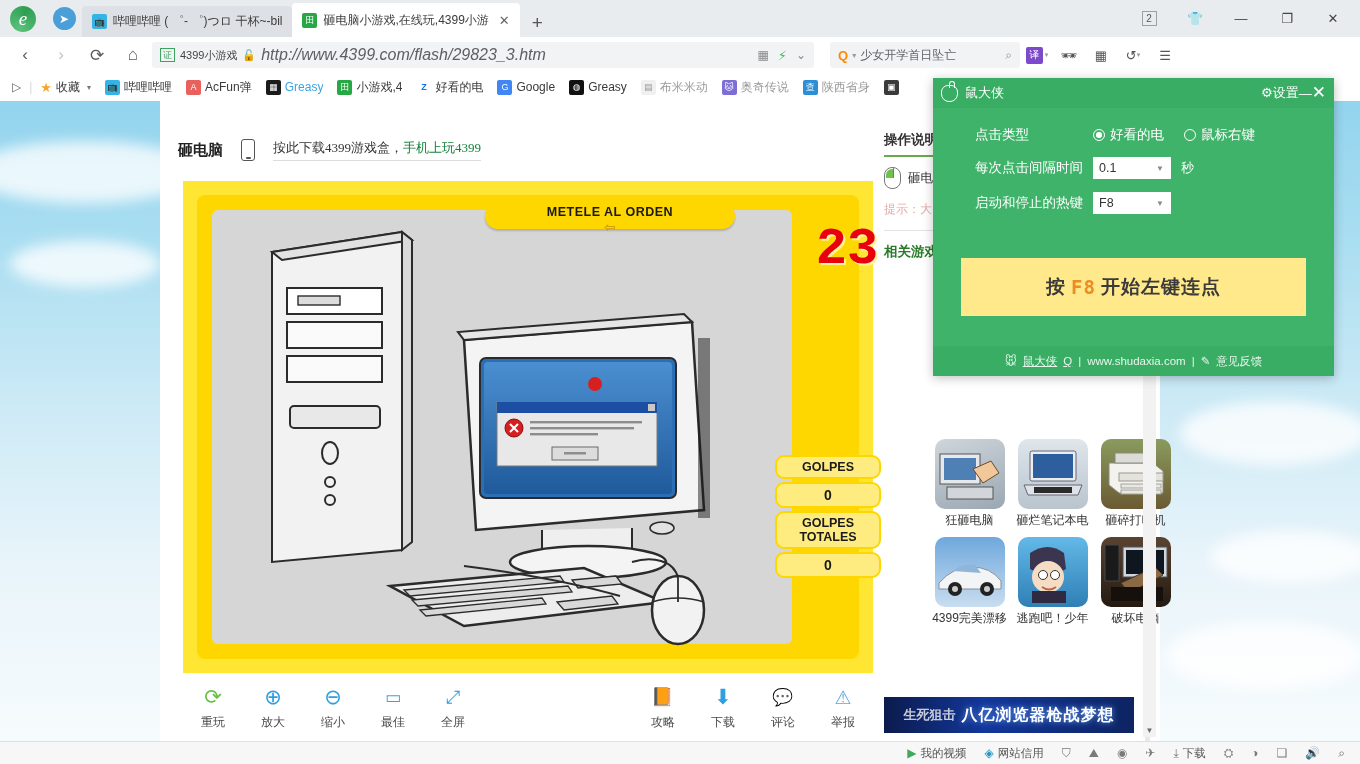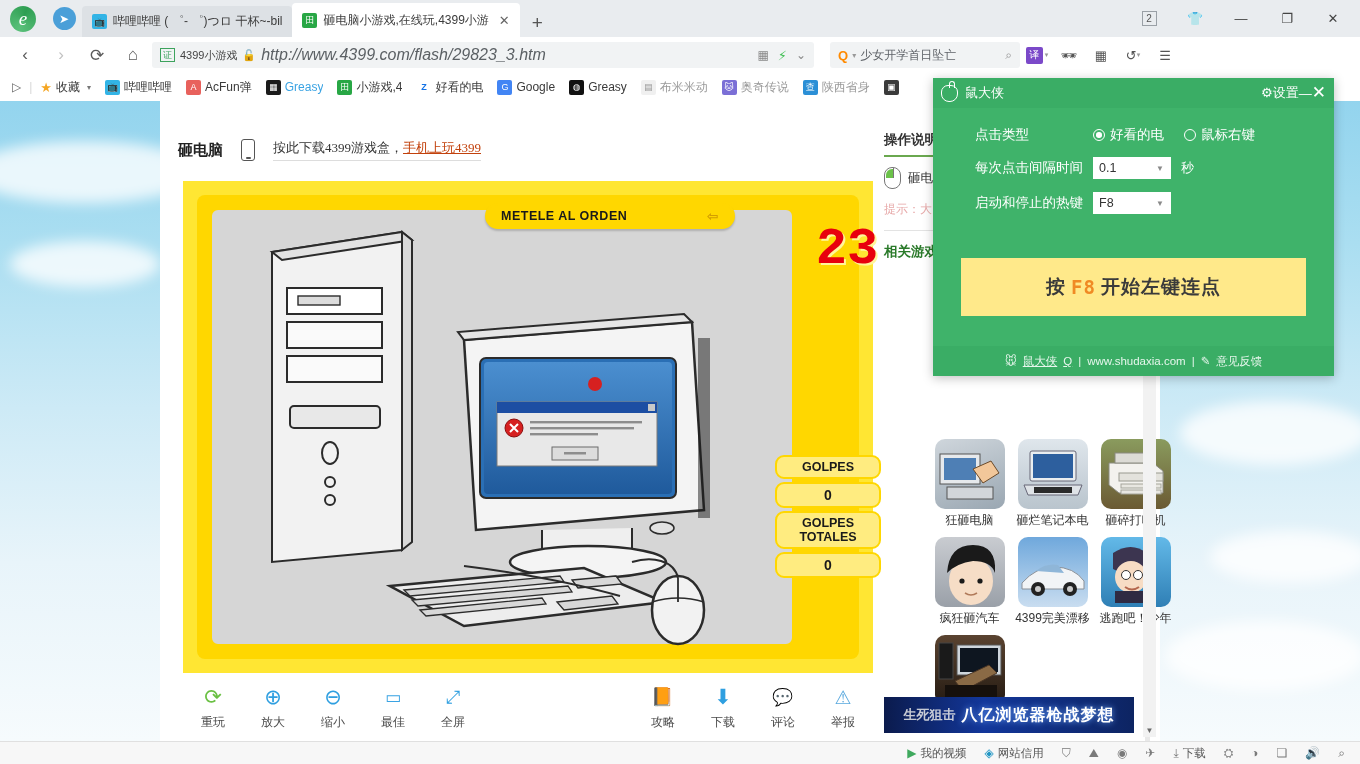--- a/index.html
+++ b/index.html
@@ -93,41 +93,42 @@
   .page-vscroll { position:absolute; right:4px; top:4px; width:13px; height:632px; background:#f2f2f2; }
   .page-vscroll .thumb { position:absolute; top:14px; left:1px; width:11px; height:120px; background:#c6c6c6; border-radius:1px; }
   .page-vscroll .arr { position:absolute; left:0; width:13px; height:13px; display:flex; align-items:center; justify-content:center; font-size:8px; color:#6b6b6b; }
 
   
   .ghead { position:absolute; left:18px; top:38px; display:flex; align-items:center; gap:18px; }
   .gtitle { font-size:15px; font-weight:bold; color:#222; font-family:"Liberation Serif", serif; }
   .phone-ic { width:14px;height:22px;border:1.6px solid #555;border-radius:3px; position:relative; }
   .phone-ic:after{content:"";position:absolute;left:4px;bottom:1.5px;width:5px;height:1.5px;background:#555;border-radius:1px;}
   .gpromo { font-size:13px; color:#333; font-family:"Liberation Serif", serif; border-bottom:1px solid #ddd; padding-bottom:3px; }
-  .gpromo .hl { color:#c2410c;text-decoration:underline; }
+  .gpromo .hl { color:#15803d; }
 
   
   .stage {
     position:absolute; left:23px; top:80px; width:690px; height:492px;
     background:#ffe633;
   }
   .stage-inner {
     position:absolute; left:14px; top:14px; width:662px; height:464px;
     background:#ffd700; border-radius:8px;
   }
   .stage-canvas {
     position:absolute; left:13px; top:13px; width:584px; height:438px;
     background:#d6d6d6; border-radius:8px; border:2px solid #ffd700;
   }
   .banner-tab {
     position:absolute; left:288px; top:8px; width:250px; height:26px;
     background:#ffd700; border:2px solid #ffd700; border-radius:13px;
     display:flex; align-items:center; justify-content:space-between; padding:0 14px;
     font-size:12.5px; font-weight:bold; color:#1a1a1a; letter-spacing:.5px;
     box-shadow:0 2px 2px rgba(0,0,0,.18);
+    flex-direction:column;
   }
   .banner-tab .arrow { font-size:14px; color:#d39e00; }
   .score-big {
     position:absolute; left:600px; top:25px; width:100px; text-align:center;
     font-size:52px; font-weight:bold; color:#e8000d; font-family:Liberation Mono, monospace;
     text-shadow:2px 2px 0 #fff59a;
   }
   .sidepanel { position:absolute; left:578px; top:260px; width:106px; }
   .sp-box {
     background:#ffec80; border:2px solid #ffd700; border-radius:9px;
@@ -534,32 +535,20 @@
                 <rect x="18" y="34" width="44" height="8" fill="#e3e2dc" stroke="#9a9a90"></rect>
                 <g fill="#e8e7e1" stroke="#a5a59b">
                   <rect x="20" y="45" width="40" height="4"></rect>
                   <rect x="20" y="51" width="40" height="4"></rect>
                 </g>
                 <rect x="14" y="14" width="30" height="10" fill="#dcdbd5" stroke="#8a8a80"></rect>
               </svg>
           </div>
           <div class="thumb-lbl">砸碎打印机</div>
         </div>
-        <div class="thumb-item">
-          <div class="thumb-img" style="background:linear-gradient(180deg,#c9ccd1,#9aa0a8)">
-            <svg viewBox="0 0 70 70" width="70" height="70">
-                <ellipse cx="36" cy="44" rx="22" ry="24" fill="#f6ddc6"></ellipse>
-                <path d="M12 36 q2 -28 26 -28 q24 0 22 28 q-4 -12 -22 -12 q-16 2 -26 12z" fill="#1a1a1a"></path>
-                <circle cx="27" cy="44" r="2.6" fill="#1a1a1a"></circle>
-                <circle cx="45" cy="44" r="2.6" fill="#1a1a1a"></circle>
-                <path d="M30 56 q6 4 12 0" stroke="#b07a5a" fill="none" stroke-width="1.6"></path>
-              </svg>
-          </div>
-          <div class="thumb-lbl">疯狂砸汽车</div>
-        </div>
 
         <div class="thumb-item">
           <div class="thumb-img" style="background:linear-gradient(180deg,#6fa8dc,#c9ddf0)">
             <svg viewBox="0 0 70 70" width="70" height="70">
                 <path d="M4 46 q14 -16 32 -16 q20 0 30 14 l0 8 H4z" fill="#f2f4f6" stroke="#8a9098"></path>
                 <path d="M18 34 q10 -8 22 -6 l6 8z" fill="#8fb6d8"></path>
                 <circle cx="20" cy="52" r="7" fill="#222"></circle>
                 <circle cx="52" cy="52" r="7" fill="#222"></circle>
                 <circle cx="20" cy="52" r="3" fill="#ccc"></circle>
                 <circle cx="52" cy="52" r="3" fill="#ccc"></circle>

